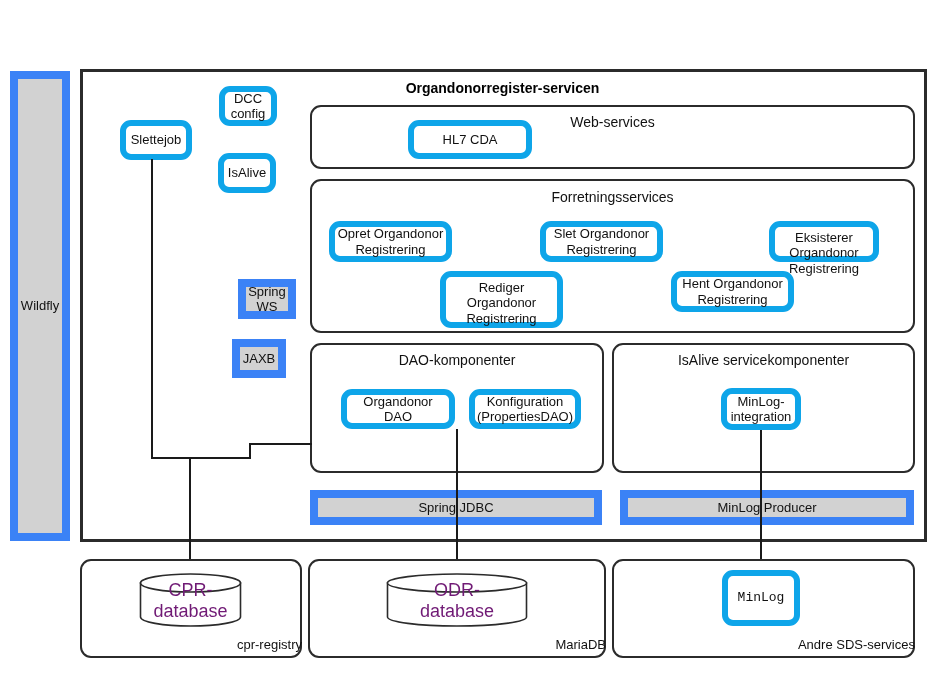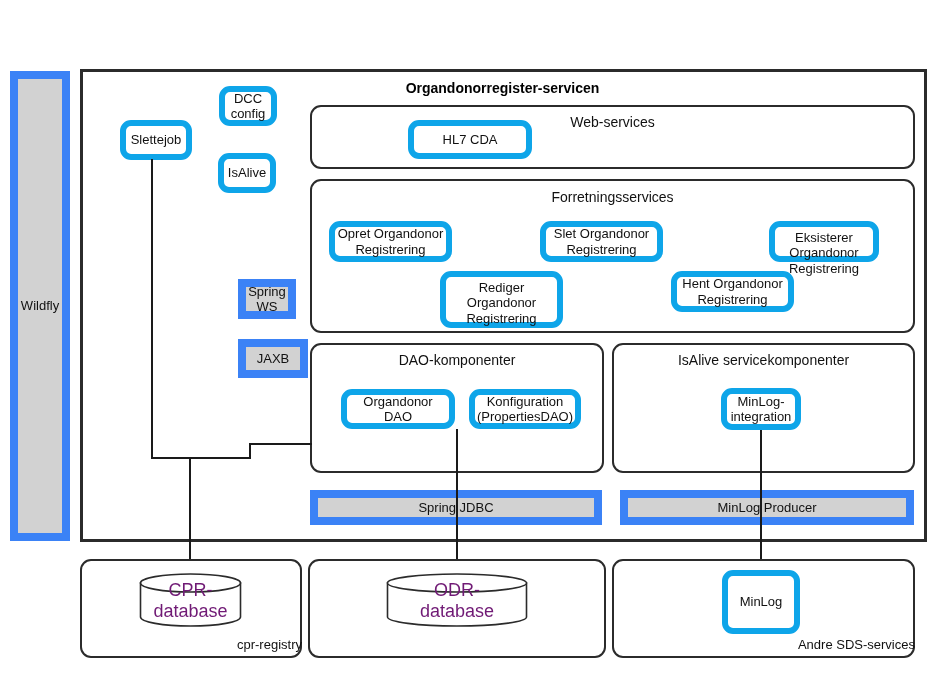--- a/index.html
+++ b/index.html
@@ -124,21 +124,21 @@
   </div>
 
   <div class="box rounded-lg stack" style="left:218px;top:153px;width:58px;height:40px;">
     <span>IsAlive</span>
   </div>
 
   <div class="box gray stack" style="left:238px;top:279px;width:58px;height:40px;border-radius:0;">
     <span>Spring<br>WS</span>
   </div>
 
-  <div class="box gray stack" style="left:238px;top:339px;width:70px;height:39px;border-radius:0;">
+  <div class="box gray stack" style="left:232px;top:339px;width:54px;height:39px;border-radius:0;">
     <span>JAXB</span>
   </div>
 
   <div class="group" style="left:310px;top:105px;width:605px;height:64px;"></div>
   <div class="group-title" style="left:310px;top:114px;width:605px;">Web-services</div>
   <div class="box rounded-lg stack" style="left:408px;top:120px;width:124px;height:39px;">
     <span>HL7 CDA</span>
   </div>
 
   <div class="group" style="left:310px;top:179px;width:605px;height:154px;"></div>
@@ -215,20 +215,21 @@
   <div class="plain-label" style="left:80px;top:637px;width:222px;">cpr-registry</div>
 
   <div class="group" style="left:308px;top:559px;width:298px;height:99px;"></div>
   <div class="cyl" style="left:386px;top:573px;width:142px;height:54px;">
     <svg width="142" height="54" viewBox="0 0 142 54">
       <path d="M1.5,10 L1.5,44 A69.5,9 0 0 0 140.5,44 L140.5,10 Z" fill="#ffffff" stroke="#2b2b2b" stroke-width="1.6"></path>
       <ellipse cx="71" cy="10" rx="69.5" ry="9" fill="#ffffff" stroke="#2b2b2b" stroke-width="1.6"></ellipse>
     </svg>
     <div class="cyl-label">ODR-<br>database</div>
   </div>
+  <div class="plain-label" style="left:308px;top:637px;width:298px;">MariaDB</div>
 
   <div class="group" style="left:612px;top:559px;width:303px;height:99px;"></div>
-  <div class="box rounded-lg stack" style="left:722px;top:570px;width:78px;height:64px;">
+  <div class="box rounded-lg stack" style="left:722px;top:570px;width:78px;height:56px;font-family:Liberation Mono, monospace;">
     <span>MinLog</span>
   </div>
   <div class="plain-label" style="left:612px;top:637px;width:303px;">Andre SDS-services</div>
 
 </div>
 
 </body></html>

